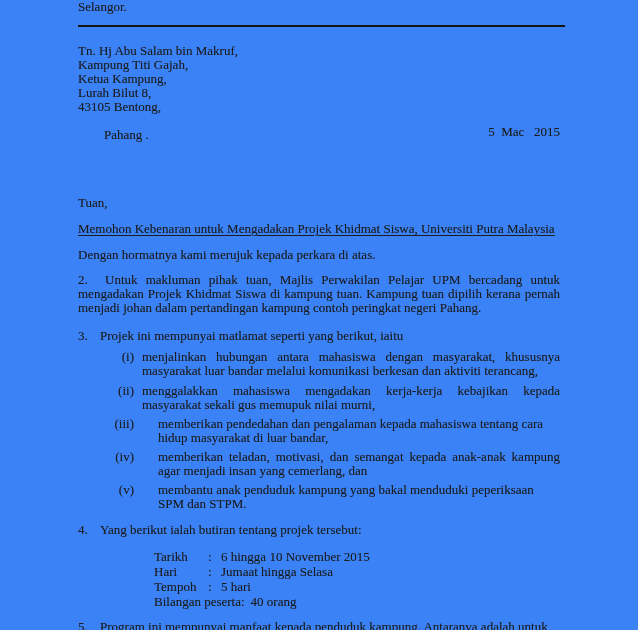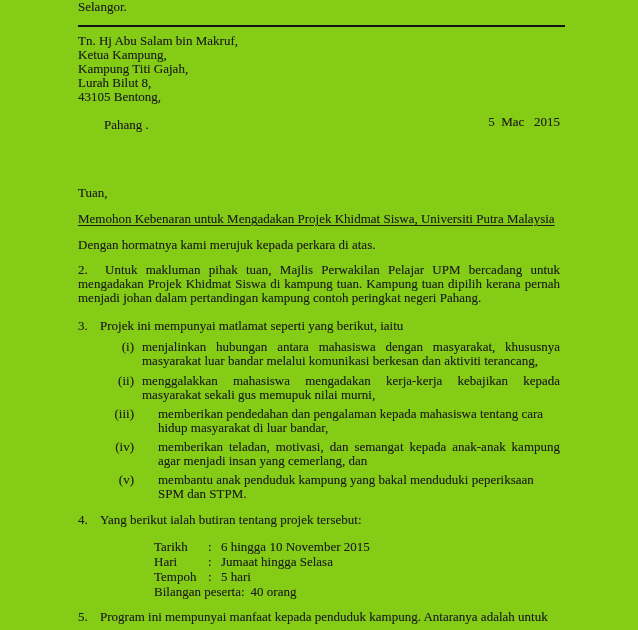--- a/index.html
+++ b/index.html
@@ -5,32 +5,32 @@
   html, body { margin: 0; padding: 0; }
   body {
     width: 638px; height: 630px;
     background: #ffffff;
     font-family: "Liberation Serif", "DejaVu Serif", serif;
     font-size: 13px; line-height: 14px;
     color: #1c1c1c;
   }
   .page {
     position: relative; width: 638px; height: 630px;
-    overflow: hidden; background: #84cc16;
+    overflow: hidden; background: #3b82f6;
   }
   .letter { padding: 0 78px; }
   .letter div { text-shadow: 0 0 0.6px rgba(20,20,20,0.35); }
 
   .region-line { margin-top: 0; }
   .rule {
     width: 487px; height: 0;
     border-top: 2px solid #141414;
     margin-top: 11px;
   }
-  .address { margin-top: 7px; }
+  .address { margin-top: 17px; }
   .addr-line { white-space: pre; }
   .addr-last { position: relative; }
   .date {
     position: absolute; right: 0; top: 11px;
     white-space: pre;
   }
   .salutation { margin-top: 26px; }
   .subject {
     margin-top: 12px;
     text-decoration: underline;
@@ -66,22 +66,22 @@
 
 <div class="page">
   <div class="letter">
 
     <div class="region-line">Selangor.</div>
 
     <div class="rule"></div>
 
     <div class="address">
       <div class="addr-line">Tn. Hj Abu Salam bin Makruf,</div>
+      <div class="addr-line">Kampung Titi Gajah,</div>
       <div class="addr-line">Ketua Kampung,</div>
-      <div class="addr-line">Kampung Titi Gajah,</div>
       <div class="addr-line">Lurah Bilut 8,</div>
       <div class="addr-line">43105 Bentong,</div>
       <div class="addr-line addr-last">
         <span>Pahang .</span>
         <span class="date">5  Mac   2015</span>
       </div>
     </div>
 
     <div class="salutation">Tuan,</div>
 

